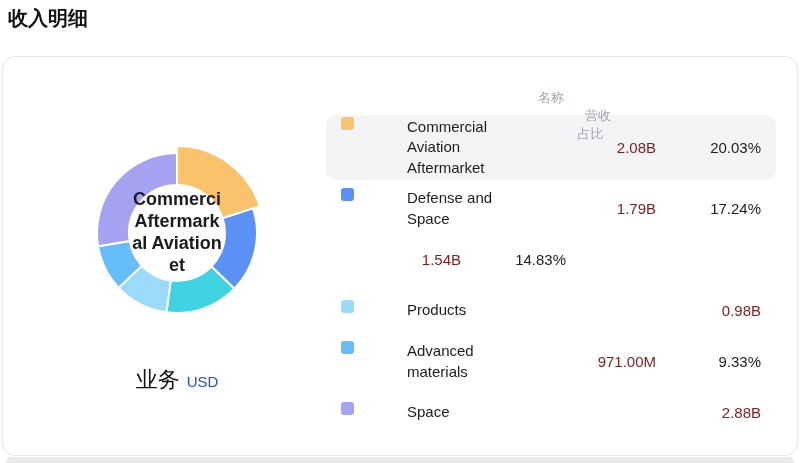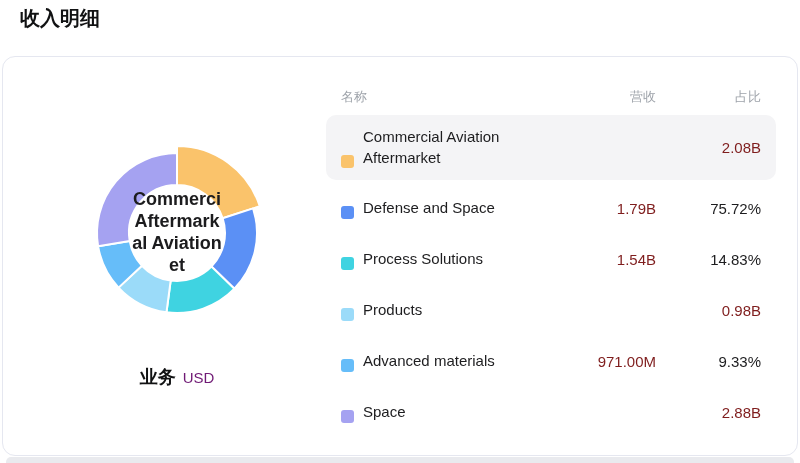--- a/index.html
+++ b/index.html
@@ -1,51 +1,51 @@
 <!DOCTYPE html>
 <html><head>
 <meta charset="utf-8">
 <style>
   * { margin:0; padding:0; box-sizing:border-box; }
   html,body { width:800px; height:463px; background:#ffffff; overflow:hidden;
     font-family:"Liberation Sans","DejaVu Sans",sans-serif; }
   .page { position:relative; width:800px; height:463px; }
 
-  .page-title { position:absolute; left:20px; top:5px; font-size:20px; font-weight:700; color:#111213; }
+  .page-title { position:absolute; left:8px; top:5px; font-size:20px; font-weight:700; color:#111213; }
 
   .card { position:absolute; left:2px; top:56px; width:796px; height:400px;
     background:#ffffff; border:1px solid #e5e7f0; border-radius:13px; }
 
   .bottom-strip { position:absolute; left:6px; bottom:0; width:788px; height:6px;
     background:#e9eaee; border-radius:5px 5px 0 0; }
 
   
   .donut-wrap { position:absolute; left:74px; top:76px; width:200px; height:200px; }
   .donut-svg { position:absolute; left:0; top:0; }
   .donut-center-label { position:absolute; left:50px; top:0; width:100px; height:200px;
     display:flex; flex-direction:column; align-items:center; justify-content:center;
     font-size:18px; font-weight:700; color:#1c1c1e; line-height:1.22; text-align:center;
     pointer-events:none; }
 
   .chart-footer { position:absolute; left:74px; top:308px; width:200px;
     display:flex; align-items:baseline; justify-content:center; gap:7px; }
-  .chart-footer .dim { font-size:18px; font-weight:700; color:#111213; }
-  .chart-footer .unit { font-size:15px; color:#701a75; }
+  .chart-footer .dim { font-size:22px; font-weight:400; color:#111213; }
+  .chart-footer .unit { font-size:15px; color:#1d4ed8; }
 
   
   .table { position:absolute; left:323px; top:32px; width:450px; }
   .thead { display:flex; align-items:center; height:16px; margin-bottom:10px; padding:0 15px;
-    font-size:13px; color:#9ea3aa; }
+    font-size:13px; color:#9ea3aa;flex-direction:column; }
   .th-name { flex:1; text-align:left; }
   .th-rev  { width:120px; text-align:right; }
   .th-pct  { width:105px; text-align:right; }
 
   .trow { display:flex; align-items:center; height:51px; padding:0 15px; border-radius:10px; }
   .trow.first { height:65px; margin-bottom:3px; background:#f4f4f6; }
-  .cell-name { flex:1; display:flex; align-items:flex-end; min-width:0; }
+  .cell-name { flex:1; display:flex; align-items:flex-start; min-width:0;gap:44px; }
   .swatch { width:13px; height:13px; border-radius:3px; margin-right:9px; flex:0 0 auto; }
   .name-text { font-size:15px; color:#1d1d1f; line-height:1.35; max-width:175px; }
   .cell-rev { width:120px; text-align:right; font-size:15px; color:#7f1d1d; }
   .cell-pct { width:105px; text-align:right; font-size:15px; color:#1d1d1f; }
 </style>
 </head>
 <body>
 
 <div class="page">
 
@@ -81,34 +81,31 @@
         <span class="th-rev">营收</span>
         <span class="th-pct">占比</span>
       </div>
       <div id="tbody">
           <div class="trow first">
     <span class="cell-name">
       <span class="swatch" style="background: rgb(250, 195, 107);"></span>
       <span class="name-text">Commercial Aviation Aftermarket</span>
     </span>
     <span class="cell-rev">2.08B</span>
+    <span class="cell-pct">20.03%</span>
   </div>
           <div class="trow">
     <span class="cell-name">
       <span class="swatch" style="background: rgb(91, 144, 245);"></span>
       <span class="name-text">Defense and Space</span>
     </span>
     <span class="cell-rev">1.79B</span>
-    <span class="cell-pct">75.72%</span>
+    <span class="cell-pct">17.24%</span>
   </div>
           <div class="trow">
-    <span class="cell-name">
-      <span class="swatch" style="background: rgb(63, 211, 225);"></span>
-      <span class="name-text">Process Solutions</span>
-    </span>
     <span class="cell-rev">1.54B</span>
     <span class="cell-pct">14.83%</span>
   </div>
           <div class="trow">
     <span class="cell-name">
       <span class="swatch" style="background: rgb(155, 219, 249);"></span>
       <span class="name-text">Products</span>
     </span>
     <span class="cell-rev">0.98B</span>
   </div>

